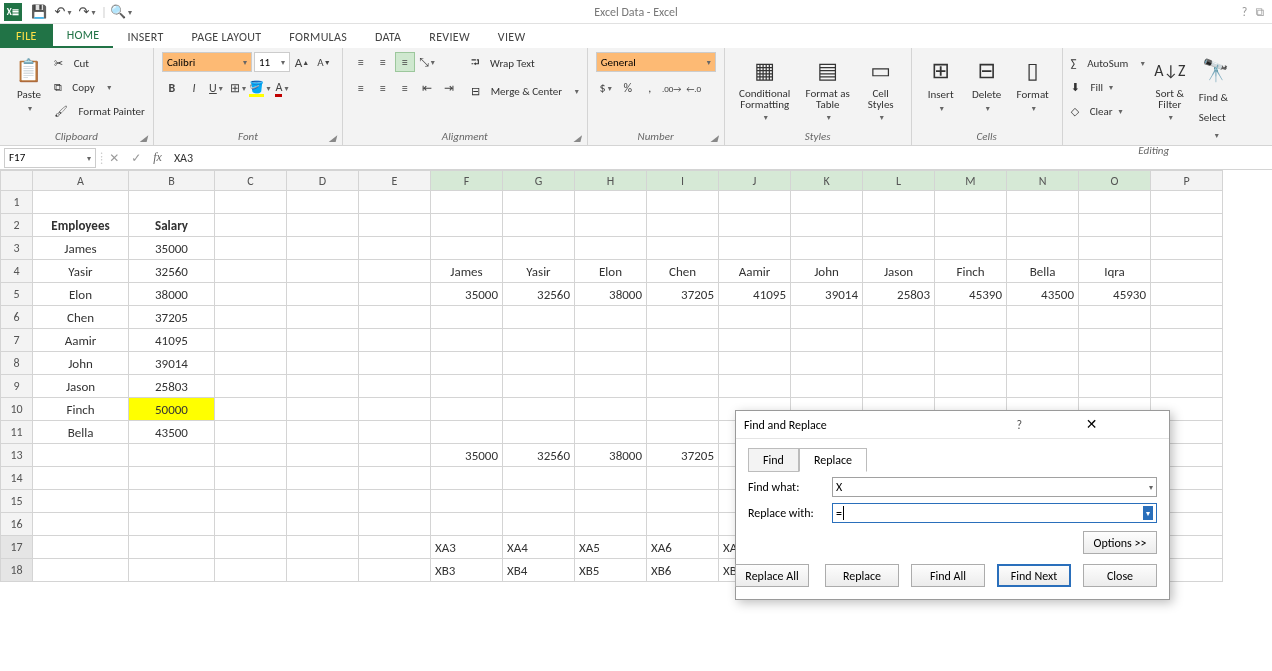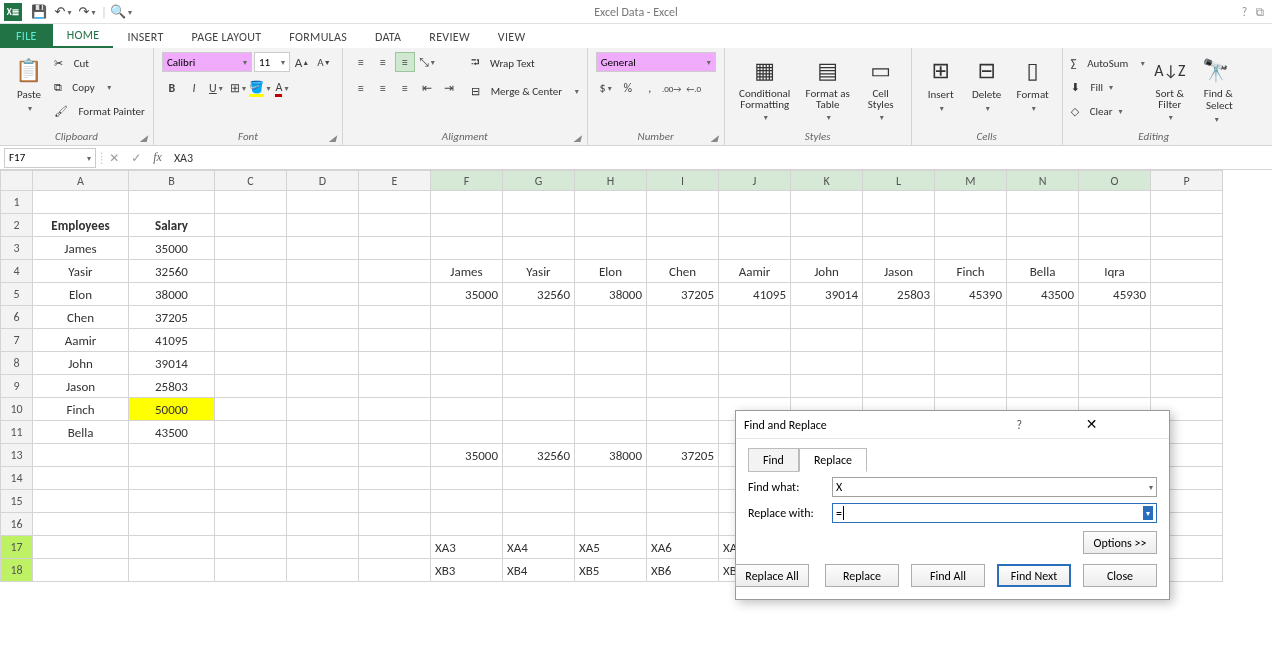--- a/index.html
+++ b/index.html
@@ -9,34 +9,34 @@
 .titlebar { height: 24px; background: #fff; display: flex; align-items: center; position: relative; border-bottom: 1px solid #e1e1e1; }
 .qat { display: flex; align-items: center; gap: 2px; padding-left: 4px; }
 .qat-btn { width: 22px; height: 22px; display: flex; align-items: center; justify-content: center; color: #444; font-size: 13px; }
 .excel-icon { width: 18px; height: 18px; background: #217346; color: #fff; font-size: 9px; font-weight: bold; display: flex; align-items: center; justify-content: center; margin-right: 4px; }
 .titlebar-center { position: absolute; left: 0; right: 0; text-align: center; font-size: 12px; color: #777; pointer-events: none; }
 .titlebar-right { margin-left: auto; display: flex; gap: 8px; padding-right: 8px; color: #999; }
 
 
 .tabs { display: flex; align-items: flex-end; height: 24px; background: #fff; }
 .tab { padding: 4px 14px; font-size: 12px; color: #444; text-transform: uppercase; letter-spacing: .3px; }
-.tab.file { background: #217346; color: #5eead4; padding: 5px 16px; }
+.tab.file { background: #217346; color: #fde047; padding: 5px 16px; }
 .tab.active { color: #217346; border-bottom: 2px solid #217346; }
 
 
 .ribbon { height: 98px; background: #f3f3f3; border-bottom: 1px solid #d4d4d4; display: flex; }
 .group { border-right: 1px solid #d4d4d4; padding: 4px 8px 2px 8px; display: flex; flex-direction: column; }
 .group-body { flex: 1; display: flex; align-items: flex-start; gap: 4px; }
 .group-label { text-align: center; font-size: 11px; color: #666; padding-top: 2px; position: relative; font-style: italic; }
 .group-label .launcher { position: absolute; right: -2px; bottom: 0; font-size: 9px; color: #888; }
 .big-btn { display: flex; flex-direction: column; align-items: center; gap: 2px; padding: 2px 4px; font-size: 11px; color: #333; width: 42px; }
 .big-icon { width: 32px; height: 32px; display: flex; align-items: center; justify-content: center; font-size: 22px; }
 .small-row { display: flex; align-items: center; gap: 4px; font-size: 11px; color: #333; height: 22px; }
 .stack { display: flex; flex-direction: column; gap: 2px; }
-.font-name { width: 90px; height: 20px; border: 1px solid #ccc; background: #f0abfc; font-size: 11px; padding: 0 4px; display: flex; align-items: center; justify-content: space-between; }
+.font-name { width: 90px; height: 20px; border: 1px solid #ccc; background: #fdba74; font-size: 11px; padding: 0 4px; display: flex; align-items: center; justify-content: space-between; }
 .font-size { width: 36px; height: 20px; border: 1px solid #ccc; background: #fff; font-size: 11px; padding: 0 4px; display: flex; align-items: center; justify-content: space-between; }
 .btn-row { display: flex; gap: 2px; }
 .sq { width: 20px; height: 20px; display: flex; align-items: center; justify-content: center; border: 1px solid transparent; font-size: 12px; color: #444; }
 .sq.sel { background: #cfe8cf; border: 1px solid #9cc79c; }
 .underline-color { border-bottom: 3px solid; }
 .dropdown-caret { font-size: 8px; color: #666; margin-left: 2px; }
 
 
 .fbar { height: 24px; border-bottom: 1px solid #d4d4d4; display: flex; align-items: center; background: #fff; }
 .name-box { width: 92px; border: 1px solid #ccc; height: 20px; margin: 0 4px; display: flex; align-items: center; justify-content: space-between; padding: 0 4px; font-size: 11px; }
@@ -44,21 +44,21 @@
 .fx { font-style: italic; font-family: "Times New Roman", serif; color: #666; padding: 0 6px; }
 .formula-content { flex: 1; font-size: 12px; padding-left: 6px; color: #333; }
 
 
 .sheet-wrap { position: relative; }
 table.sheet { border-collapse: collapse; table-layout: fixed; }
 .sheet th, .sheet td { border: 1px solid #d4d4d4; height: 23px; font-size: 13px; color: #333; font-weight: normal; background: #fff; padding: 0 4px; overflow: hidden; white-space: nowrap; }
 .sheet thead th { background: #f3f3f3; text-align: center; color: #555; font-size: 12px; height: 20px; }
 .sheet .rowhdr { background: #f3f3f3; text-align: center; color: #555; font-size: 12px; width: 32px; }
 .sheet thead th.sel-col { background: #d6e9d6; }
-.sheet .rowhdr.sel-row { background: #bef264; }
+.sheet .rowhdr.sel-row { background: #e5e5e5; }
 .sheet td.bold { font-weight: bold; text-align: center; }
 .sheet td.center { text-align: center; }
 .sheet td.right { text-align: right; }
 .sheet td.hl { background: #ffff00; }
 .corner { background: #f3f3f3; width: 32px; }
 
 
 .dialog { position: absolute; left: 735px; top: 410px; width: 435px; background: #fff; border: 1px solid #9a9a9a; box-shadow: 3px 3px 10px rgba(0,0,0,.25); font-size: 12px; }
 .dlg-title { height: 28px; display: flex; align-items: center; padding: 0 8px; border-bottom: 1px solid #e4e4e4; }
 .dlg-title span { flex: 1; }
@@ -258,21 +258,21 @@
         <div class="small-row"><span>⬇</span>&nbsp;<span>Fill</span><span class="dropdown-caret">▾</span></div>
         <div class="small-row"><span>◇</span>&nbsp;<span>Clear</span><span class="dropdown-caret">▾</span></div>
       </div>
       <div class="big-btn">
           <div class="big-icon" style="font-size:16px">A↓Z</div>
           <span style="text-align:center;line-height:11px">Sort &amp; Filter</span>
           <span class="dropdown-caret">▾</span>
         </div>
       <div class="big-btn">
           <div class="big-icon">🔭</div>
-          <span style="text-align:right;line-height:12px">Find &amp; Select</span>
+          <span style="text-align:left;line-height:20px">Find &amp; Select</span>
           <span class="dropdown-caret">▾</span>
         </div>
     </div>
     <div class="group-label"><span>Editing</span></div>
   </div>
 </div>
 
 <div class="fbar">
   <div class="name-box">
       <span>F17</span>

